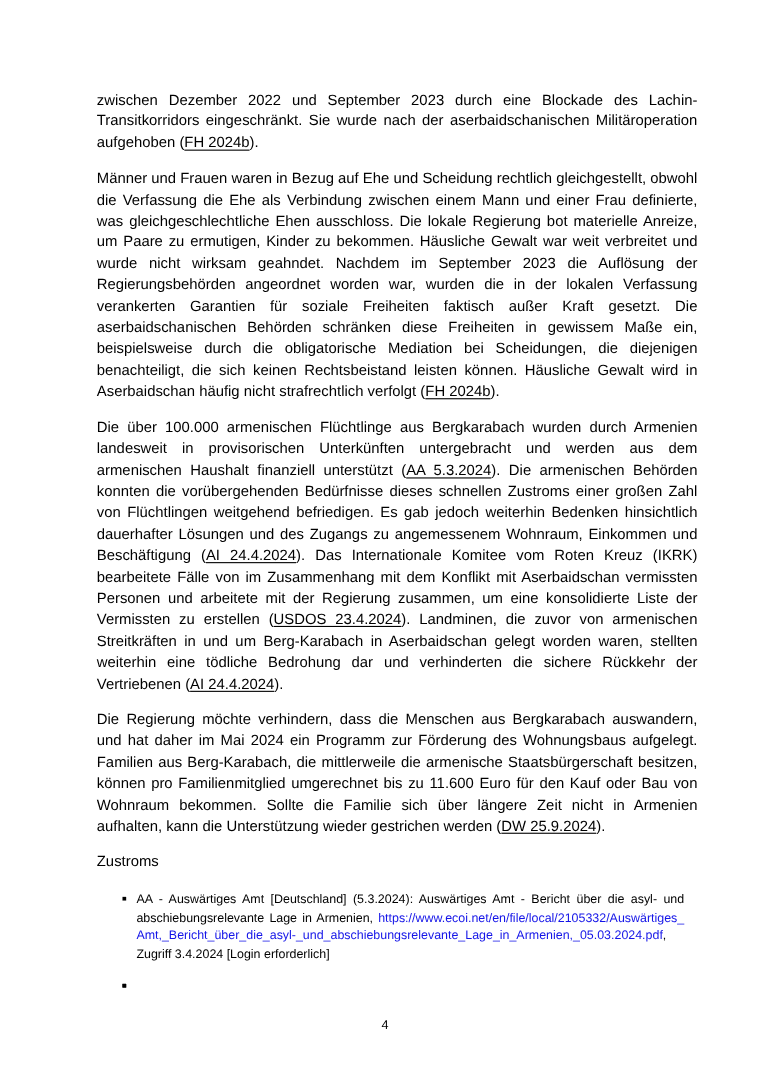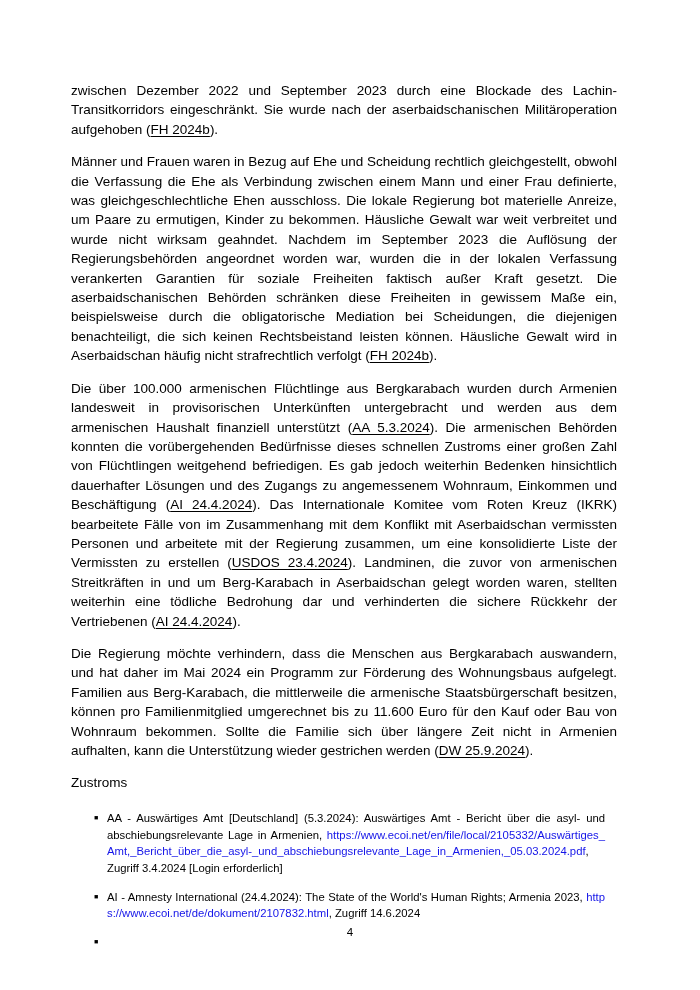--- a/index.html
+++ b/index.html
@@ -18,21 +18,21 @@
   }
   .page {
     position: relative;
     width: 700px;
     height: 990px;
     background: var(--background);
     overflow: hidden;
   }
   .content {
     position: absolute;
-    left: 71px;
+    left: 88px;
     top: 81px;
     width: 546px;
   }
   p.para {
     margin: 0 0 13px 0;
     font-size: 13.5px;
     line-height: 19.4px;
     text-align: justify;
   }
   .sources-heading {
@@ -99,21 +99,20 @@
 
     <p class="sources-heading">Zustroms</p>
 
     <ul class="sources">
       <li>
         <span class="bullet">■</span>
         <span><span class="seg-plain">AA - Auswärtiges Amt [Deutschland] (5.3.2024): Auswärtiges Amt - Bericht über die asyl- und abschiebungsrelevante Lage in Armenien, </span><span class="seg-url">https://www.ecoi.net/en/file/local/2105332/Auswärtiges_Amt,_Bericht_über_die_asyl-_und_abschiebungsrelevante_Lage_in_Armenien,_05.03.2024.pdf</span><span class="seg-plain">, Zugriff 3.4.2024 [Login erforderlich]</span></span>
       </li>
       <li>
         <span class="bullet">■</span>
-        <span><span class="seg-plain">AI - Amnesty International (24.4.2024): The State of the World's Human Rights; Armenia 2023, </span><span class="seg-url">https://www.ecoi.net/de/dokument/2107832.html</span><span class="seg-plain">, Zugriff 14.6.2024</span></span>
       </li>
       <li>
         <span class="bullet">■</span>
       </li>
     </ul>
 
   </div>
 
   <div class="page-number">4</div>
 </div>

